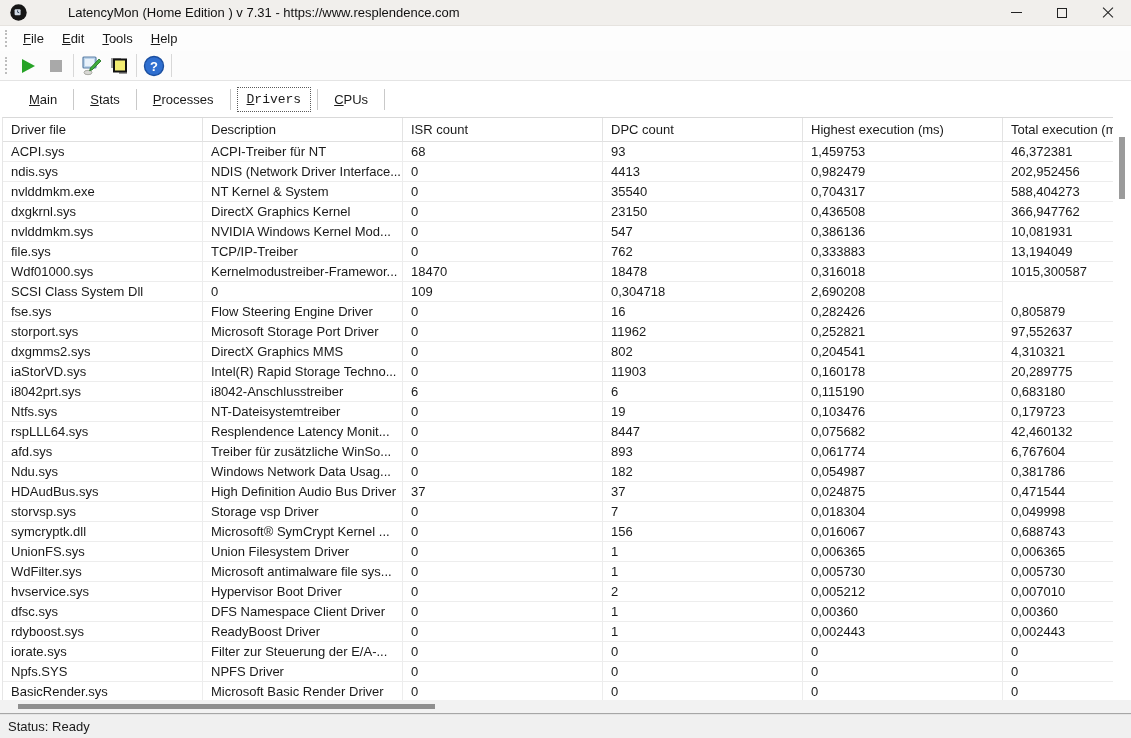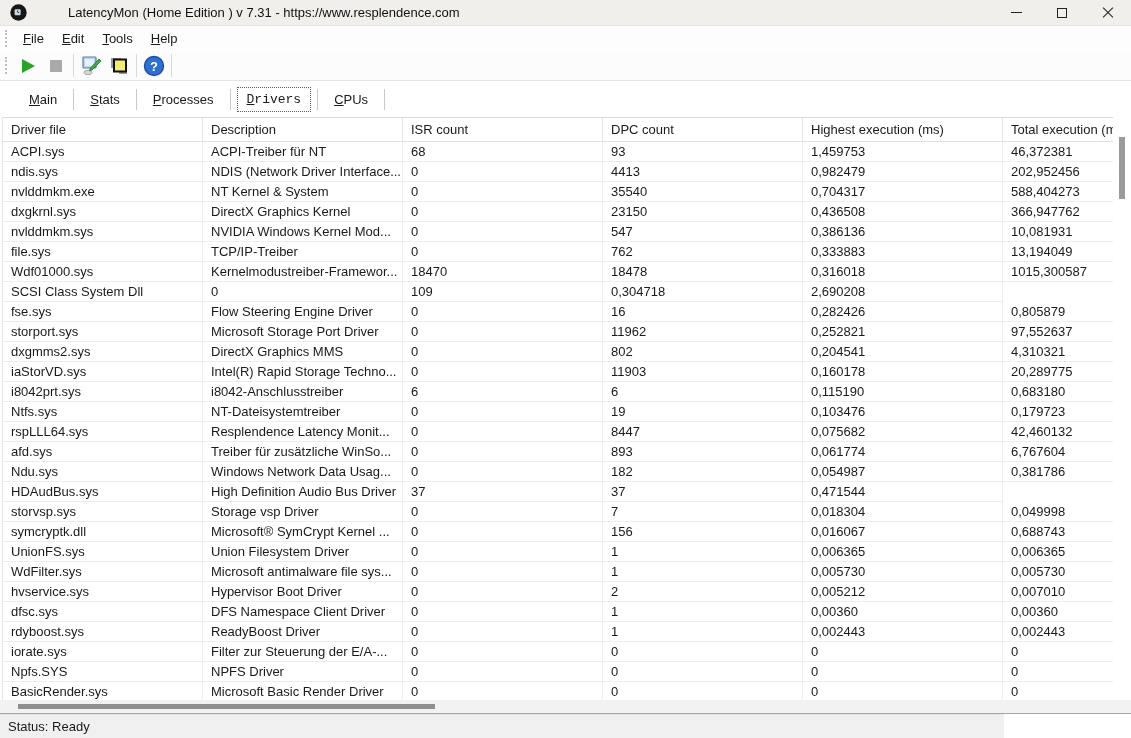--- a/index.html
+++ b/index.html
@@ -74,21 +74,21 @@
 
   
   .vscroll { position:absolute; top:117px; left:1113px; width:18px; height:583px; background:#ffffff; }
   .vthumb { position:absolute; left:6px; top:20px; width:6px; height:62px; background:#9b9b9b; }
   .hscroll { position:absolute; top:700px; left:0; width:1131px; height:13px; background:#f2f2f2; }
   .hthumb { position:absolute; left:18px; top:4px; width:417px; height:5px; background:#8f8f8f; }
   .client-edge { position:absolute; top:713px; left:0; width:1131px; height:1px; background:#a6a6a6; }
 
   
   .statusbar {
-    position:absolute; top:714px; left:0; width:1004px; height:24px;
+    position:absolute; top:714px; left:0; width:1131px; height:24px;
     background:#f0f0f0; border-top:1px solid #e5e5e5;
     display:flex; align-items:center; padding-left:8px; font-size:13px; color:#1a1a1a;
   }
 </style>
 </head>
 <body>
 
 <div class="titlebar">
   <svg class="app-icon" viewBox="0 0 17 17">
     <circle cx="8.5" cy="8.5" r="8.2" fill="#161616"></circle>
@@ -309,20 +309,21 @@
           <div class="td">0</div>
           <div class="td">182</div>
           <div class="td">0,054987</div>
           <div class="td">0,381786</div>
         </div>
         <div class="tr">
           <div class="td">HDAudBus.sys</div>
           <div class="td">High Definition Audio Bus Driver</div>
           <div class="td">37</div>
           <div class="td">37</div>
+          <div class="td">0,024875</div>
           <div class="td">0,471544</div>
         </div>
         <div class="tr">
           <div class="td">storvsp.sys</div>
           <div class="td">Storage vsp Driver</div>
           <div class="td">0</div>
           <div class="td">7</div>
           <div class="td">0,018304</div>
           <div class="td">0,049998</div>
         </div>

